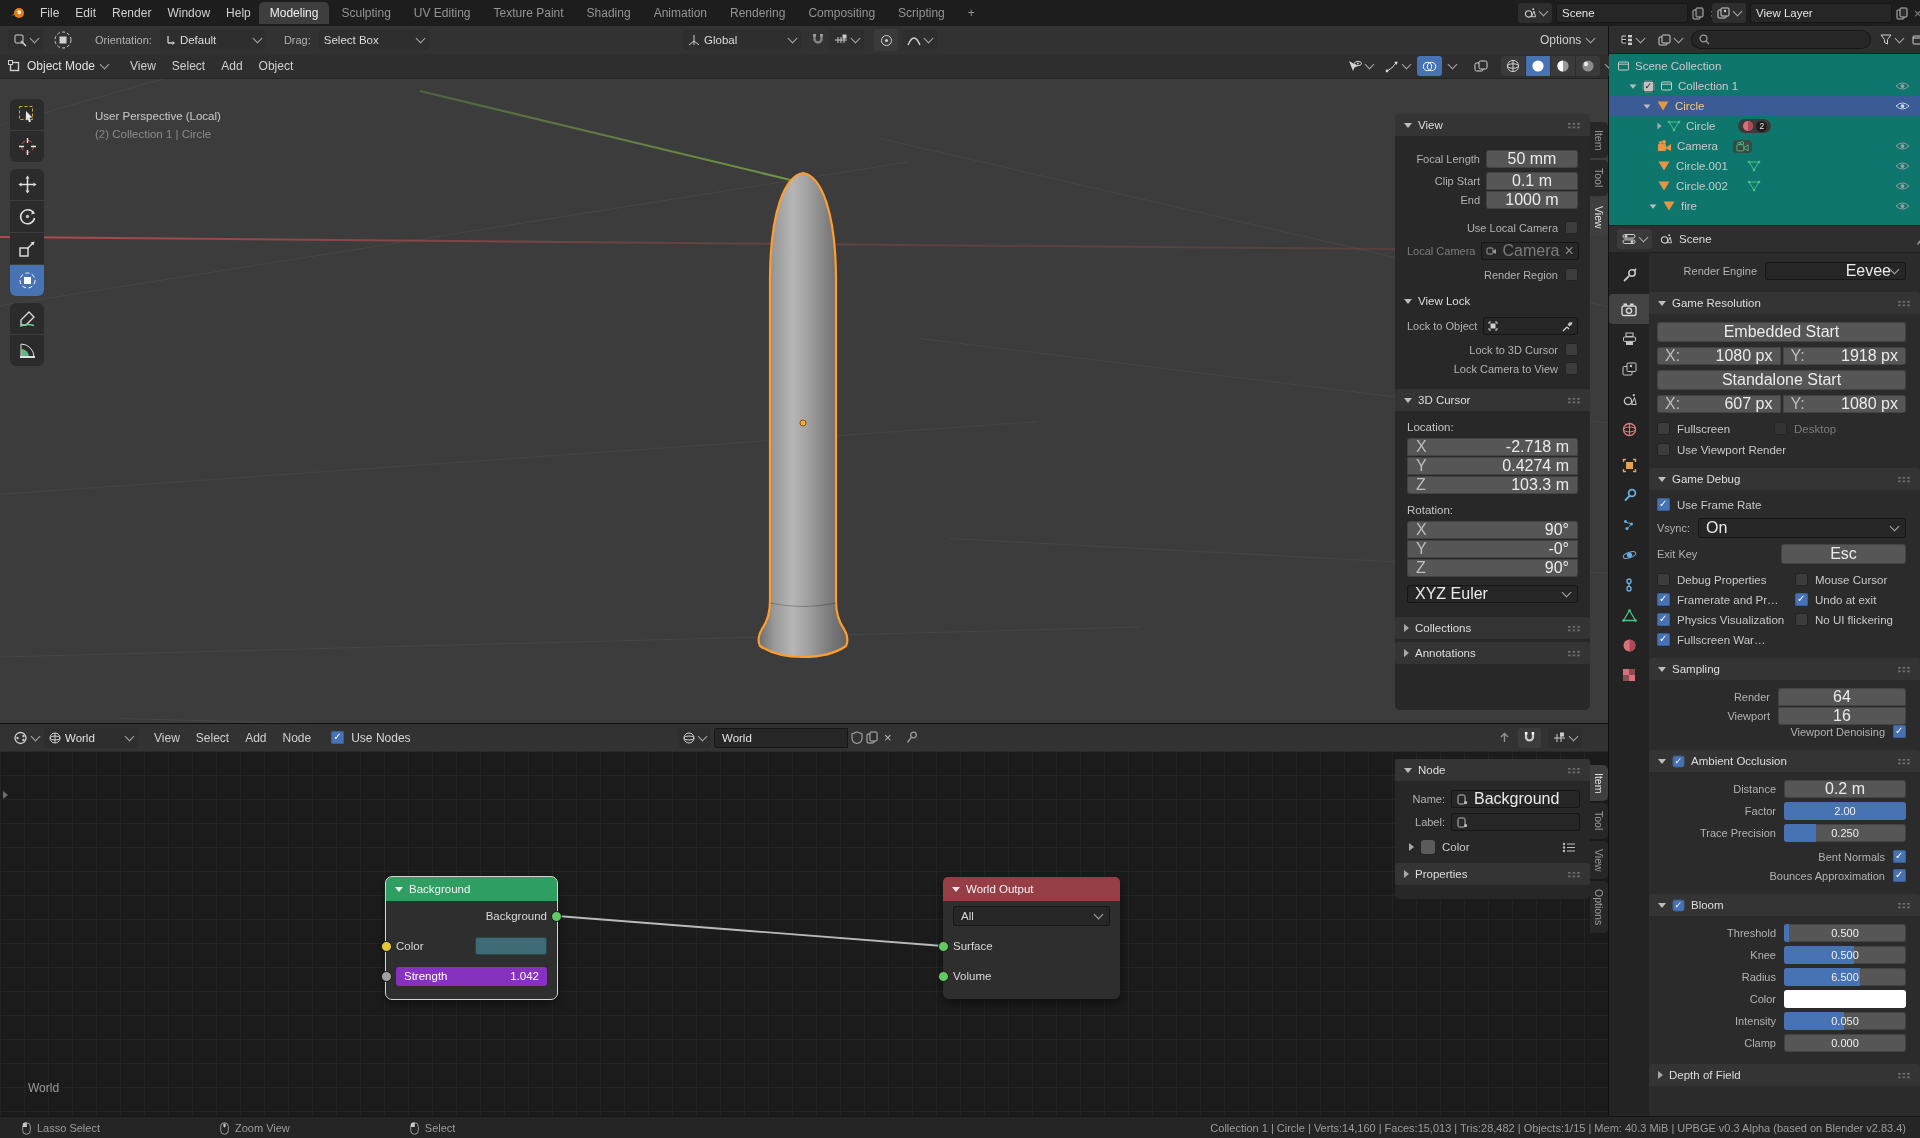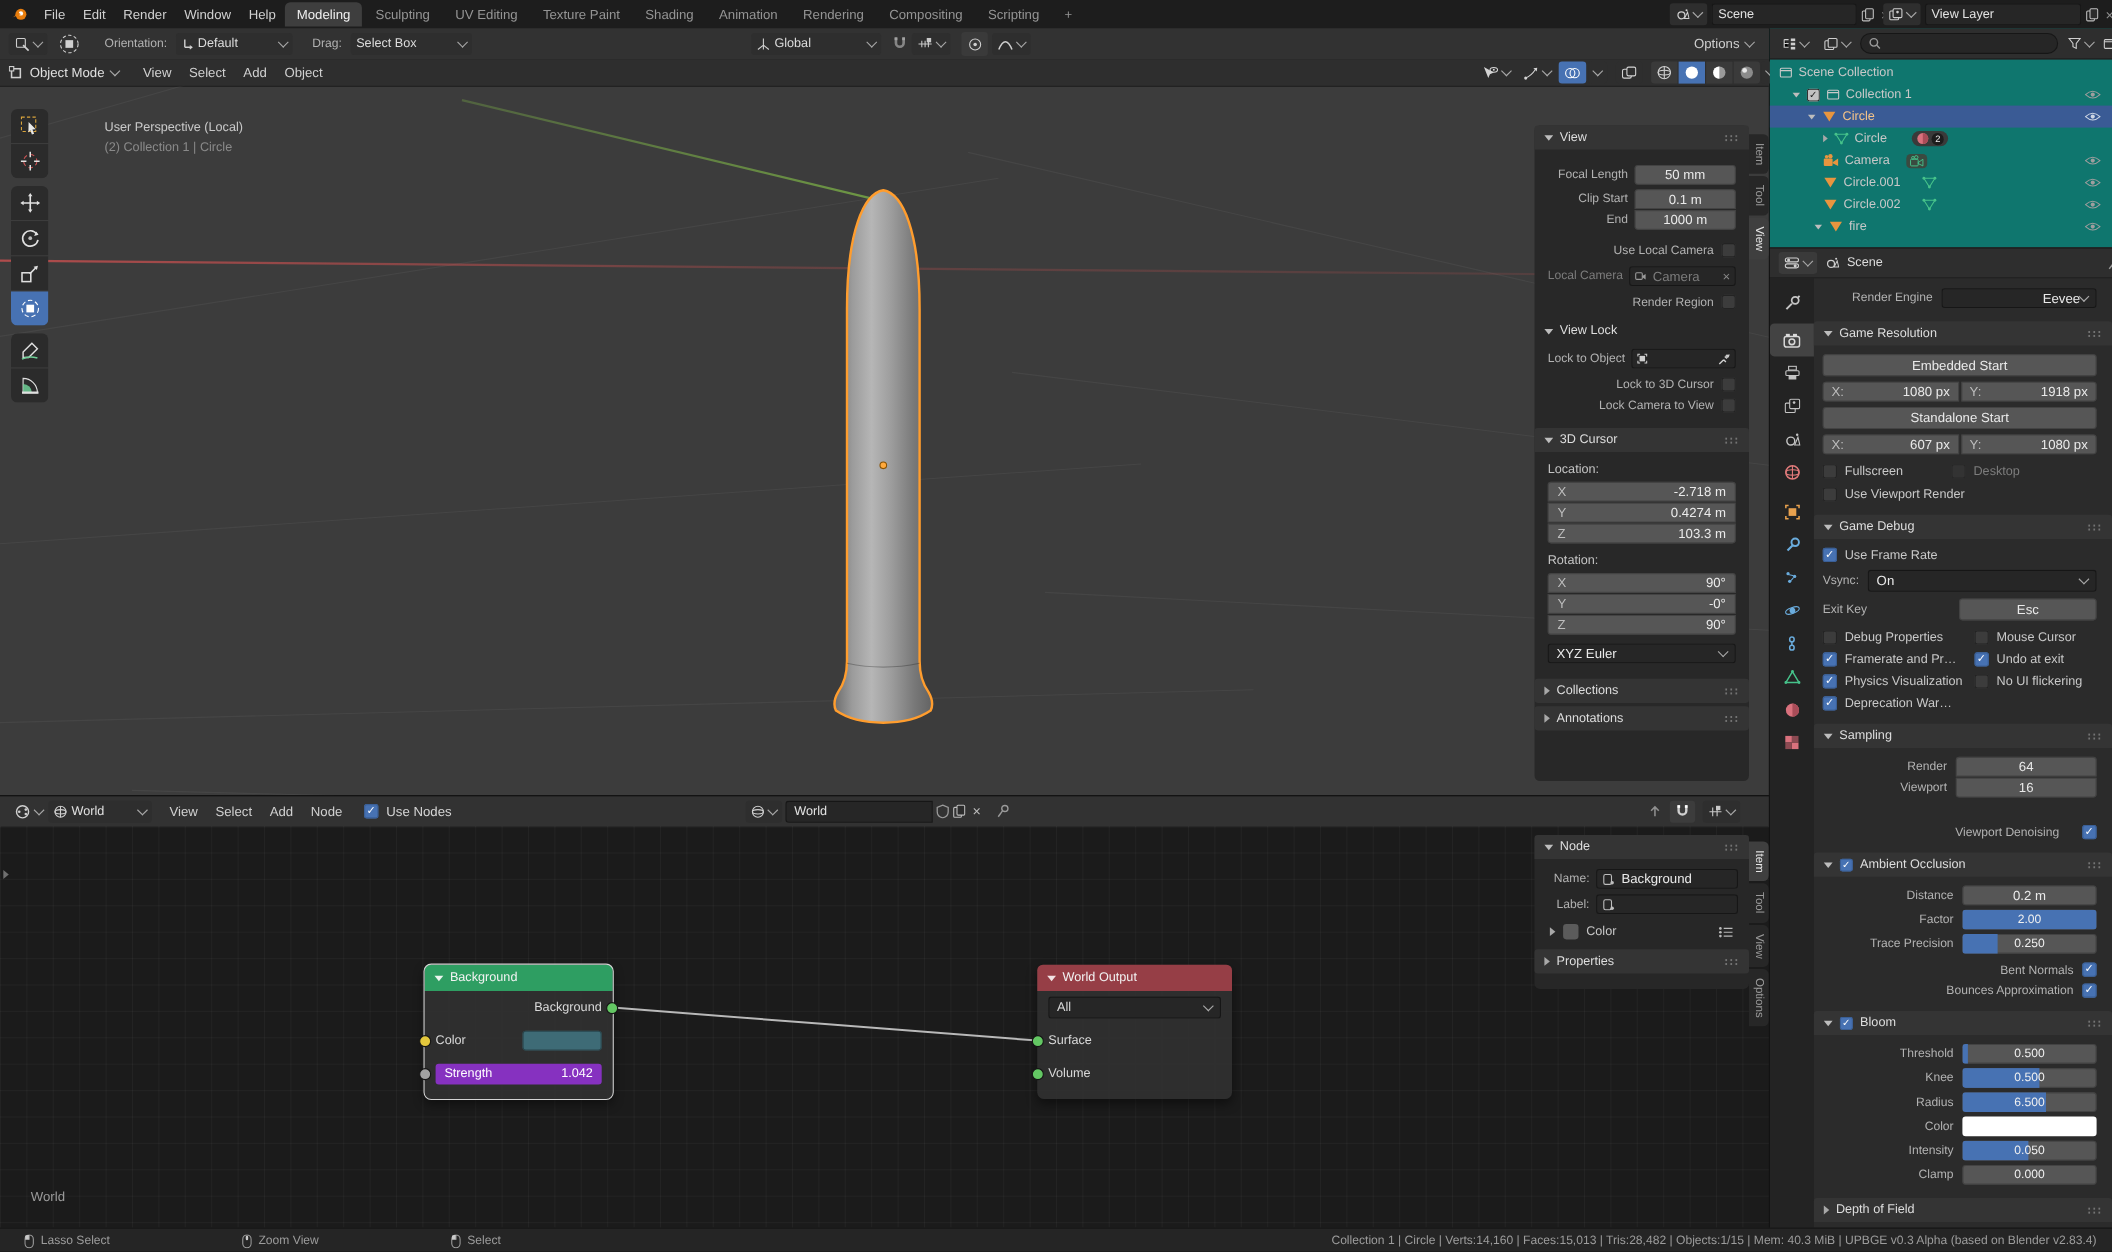--- a/index.html
+++ b/index.html
@@ -9,21 +9,21 @@
   .fx{display:flex;align-items:center}
   .menu{padding:0 8px;color:#d0d0d0;font-size:12px;cursor:default}
   .wtab{padding:4px 11px;color:#949494;font-size:12px;border-radius:5px 5px 0 0;margin-right:1px}
   .wtab.act{background:#3e3e3e;color:#f0f0f0}
   .chev{width:6px;height:6px;border-right:1.5px solid #a8a8a8;border-bottom:1.5px solid #a8a8a8;
         transform:rotate(45deg);display:inline-block;flex:none;margin-top:-3px}
   .tri-d{width:0;height:0;border-left:4px solid transparent;border-right:4px solid transparent;
          border-top:5px solid #bdbdbd;display:inline-block;flex:none}
   .tri-r{width:0;height:0;border-top:4px solid transparent;border-bottom:4px solid transparent;
          border-left:5px solid #a8a8a8;display:inline-block;flex:none}
-  .field{background:#565656;border-radius:3px;color:#eaeaea;font-size:12px;height:18px;
+  .field{background:#565656;border-radius:3px;color:#eaeaea;font-size:16px;height:18px;
          display:flex;align-items:center;justify-content:center;box-shadow:inset 0 0 0 1px rgba(0,0,0,.22)}
   .ddark{background:#262626;box-shadow:inset 0 0 0 1px rgba(0,0,0,.4)}
   .slider{position:relative;background:#565656;border-radius:3px;height:18px;overflow:hidden;font-size:11px;
           box-shadow:inset 0 0 0 1px rgba(0,0,0,.22);display:flex;align-items:center;justify-content:center}
   .slider .fill{position:absolute;top:0;left:0;bottom:0;background:#4772b3}
   .slider b{position:relative;font-weight:normal;color:#f0f0f0}
   .cb{width:13px;height:13px;border-radius:2.5px;background:#3c3c3c;box-shadow:inset 0 0 0 1px #232323;
       display:inline-block;position:relative;flex:none}
   .cb.on{background:#4772b3;box-shadow:inset 0 0 0 1px #3a5f96}
   .cb.on::after{content:"\2713";position:absolute;left:2px;top:-0.5px;color:#fff;font-size:10px}
@@ -1056,39 +1056,39 @@
           <span style="margin-left:7px;color:#c9c9c9">Undo at exit</span>
         </div>
         <div class="fx" style="margin-top:7px">
           <span class="cb on"></span>
           <span style="margin-left:7px;color:#c9c9c9;width:118px">Physics Visualization</span>
           <span class="cb"></span>
           <span style="margin-left:7px;color:#c9c9c9">No UI flickering</span>
         </div>
         <div class="fx" style="margin-top:7px">
           <span class="cb on"></span>
-          <span style="margin-left:7px;color:#c9c9c9">Deprecation War…</span>
+          <span style="margin-left:7px;color:#c9c9c9">Fullscreen War…</span>
         </div>
       </div>
 
       <div class="sech" style="margin-top:12px">
         <span class="tri-d"></span>
           <span>Sampling</span>
           <span class="dots"></span>
       </div>
       <div style="padding:8px 14px 0 8px">
         <div class="fx" style="gap:8px">
           <span class="lbl" style="flex:1">Render</span>
           <div class="field" style="width:128px;border-radius:3px 3px 0 0">64</div>
         </div>
         <div class="fx" style="gap:8px;margin-top:1px">
           <span class="lbl" style="flex:1">Viewport</span>
           <div class="field" style="width:128px;border-radius:0 0 3px 3px">16</div>
         </div>
-        <div class="fx" style="margin-top:25px;justify-content:flex-end;gap:21px">
+        <div class="fx" style="margin-top:0;justify-content:flex-end;gap:8px">
           <span class="lbl">Viewport Denoising</span>
           <span class="cb on"></span>
         </div>
       </div>
 
       <div class="sech" style="margin-top:12px">
         <span class="tri-d"></span>
         <span class="cb on" style="transform:scale(.9)"></span>
         <span>Ambient Occlusion</span>
           <span class="dots"></span>

